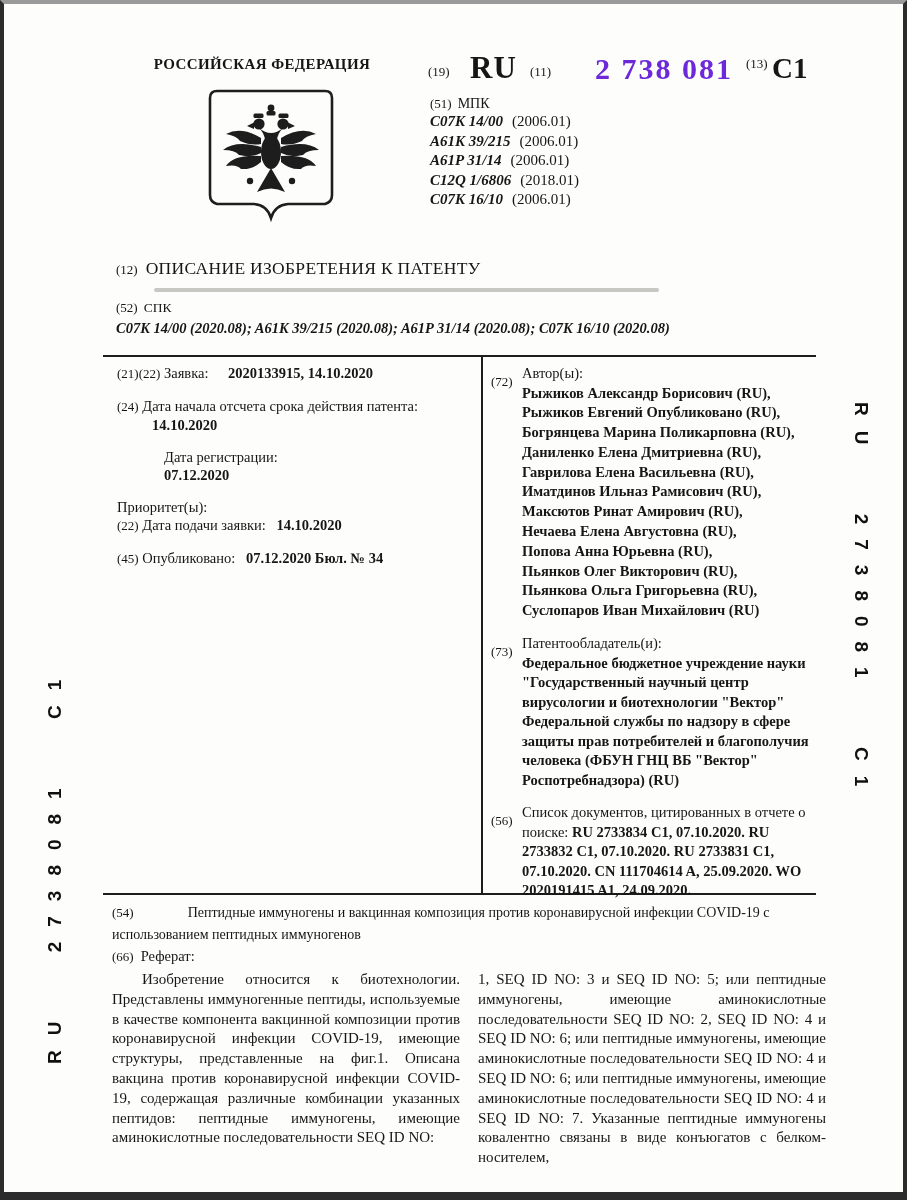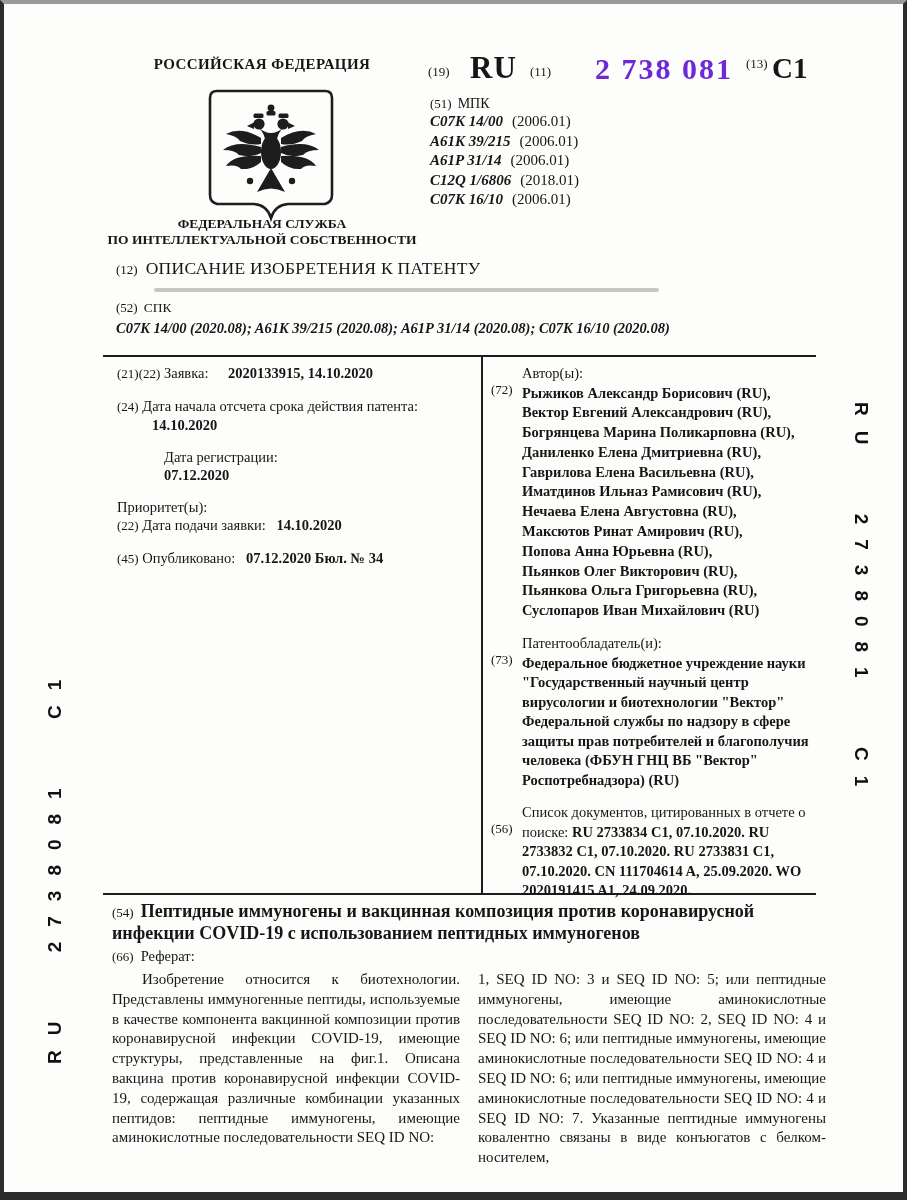--- a/index.html
+++ b/index.html
@@ -46,29 +46,29 @@
   .rcol{left:487px;top:360px;width:330px;font-size:14.5px;line-height:19.5px;}
   .code{font-size:13px;}
   .val{font-weight:bold;}
   .ind{padding-left:35px;}
   .ind2{padding-left:47px;}
   .mt{margin-top:13px;}
   .gapL{margin-left:16px;}
   .gapS{margin-left:7px;}
 
   .hang{position:relative;padding-left:31px;}
-  .hang>.code{position:absolute;left:0;top:16px;}
+  .hang>.code{position:absolute;left:0;top:8px;}
   .names div{font-weight:bold;line-height:19.8px;}
   .holder-text{font-weight:bold;width:302px;}
   .cit-text{font-weight:bold;}
 
   
   .t54{left:108px;top:897px;width:714px;line-height:21px;}
   .t54 .code{margin-right:7px;}
-  .t54 .ttl{font-weight:bold;font-size:18px;}
+  .t54 .ttl{font-weight:normal;font-size:14px;margin-left:47px;}
   .t57{left:108px;top:944px;font-size:14.5px;}
   .t57 .code{margin-right:7px;}
   .abs-cols{left:108px;top:966px;width:714px;display:flex;gap:18px;}
   .abs-col{width:calc(50% - 9px);text-align:justify;font-size:15px;line-height:19.8px;}
   .indent-first{text-indent:30px;}
 
   .pagenum{left:0;right:0;top:1219px;text-align:center;font-size:11px;font-weight:bold;color:#3c3c3c;}
 
   
   .side{font-family:"Liberation Sans","DejaVu Sans",sans-serif;font-weight:bold;font-size:19px;
@@ -103,24 +103,20 @@
         <path d="M74 50 Q94 38 109 46 Q98 48 95 53 Q84 58 74 56 Z"></path>
         <path d="M74 59 Q99 52 112 62 Q100 62 96 67 Q84 70 74 65 Z"></path>
         <path d="M74 68 Q101 66 109 78 Q98 76 94 81 Q83 82 74 74 Z"></path>
         <path d="M64 80 L50 104 Q64 97 78 104 Z"></path>
         <circle cx="43" cy="93" r="3.2"></circle>
         <circle cx="85" cy="93" r="3.2"></circle>
       </g>
     </svg>
   </div>
 
-  <div class="abs agency">
-    <div>ФЕДЕРАЛЬНАЯ СЛУЖБА</div>
-    <div>ПО ИНТЕЛЛЕКТУАЛЬНОЙ СОБСТВЕННОСТИ</div>
-  </div>
 
   <span class="abs c19">(19)</span>
   <span class="abs ru">RU</span>
   <span class="abs c11">(11)</span>
   <span class="abs pnum">2 738 081</span>
   <span class="abs c13">(13)</span>
   <span class="abs kind">C1</span>
 
   <div class="abs ipc">
     <div class="hdr">
@@ -178,27 +174,27 @@
   </div>
 
   <div class="abs rcol">
     <div>
       <div class="hang">
         <span class="code">(72)</span>
         <span>Автор(ы):</span>
       </div>
       <div class="names hang">
         <div>Рыжиков Александр Борисович (RU),</div>
-        <div>Вектор Евгений Александрович (RU),</div>
+        <div>Рыжиков Евгений Опубликовано (RU),</div>
         <div>Богрянцева Марина Поликарповна (RU),</div>
         <div>Даниленко Елена Дмитриевна (RU),</div>
         <div>Гаврилова Елена Васильевна (RU),</div>
         <div>Иматдинов Ильназ Рамисович (RU),</div>
+        <div>Максютов Ринат Амирович (RU),</div>
         <div>Нечаева Елена Августовна (RU),</div>
-        <div>Максютов Ринат Амирович (RU),</div>
         <div>Попова Анна Юрьевна (RU),</div>
         <div>Пьянков Олег Викторович (RU),</div>
         <div>Пьянкова Ольга Григорьевна (RU),</div>
         <div>Суслопаров Иван Михайлович (RU)</div>
       </div>
     </div>
     <div class="mt">
       <div class="hang">
         <span class="code">(73)</span>
         <span>Патентообладатель(и):</span>

